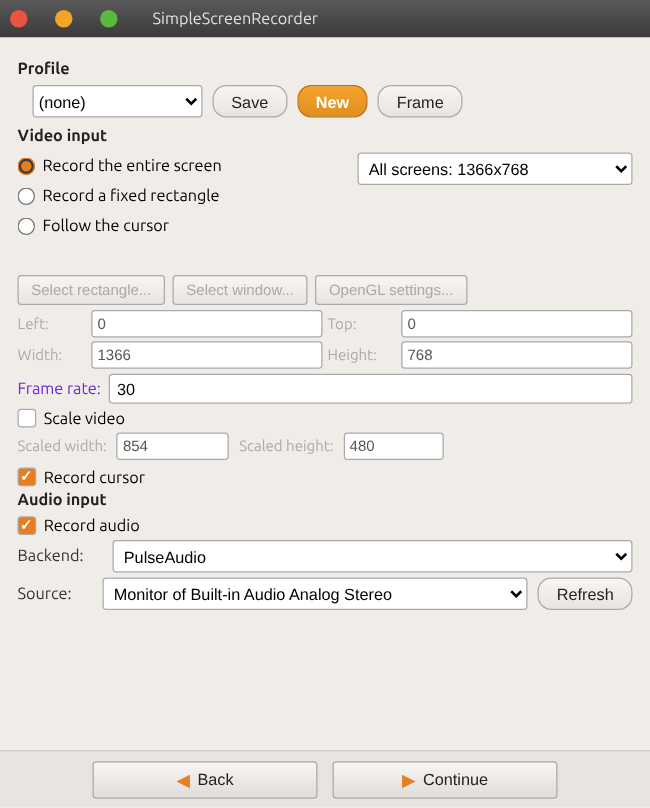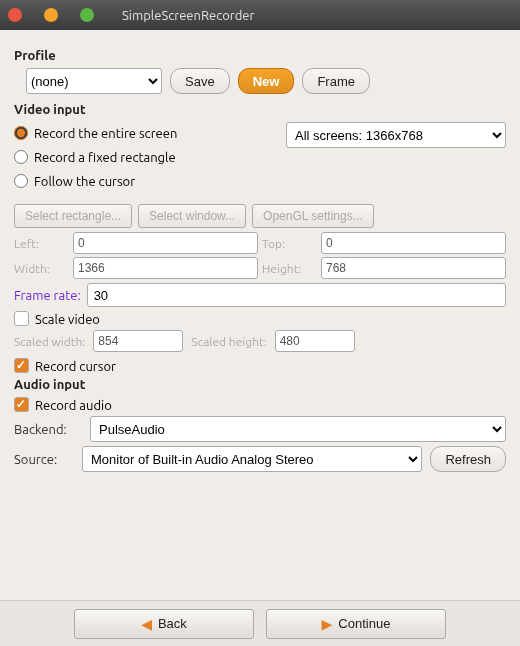--- a/index.html
+++ b/index.html
@@ -73,20 +73,21 @@
     }
     button.btn-active {
       background: linear-gradient(to bottom, #f5a329, #e09020);
       border-color: #c07010;
       color: #fff;
       font-weight: bold;
     }
     button.btn:disabled {
       color: #aaa;
       cursor: default;
+      margin-top: 16px;
     }
     .radio-group {
       display: flex;
       flex-direction: column;
       gap: 2px;
       margin-bottom: 6px;
     }
     .radio-row {
       display: flex;
       align-items: center;

